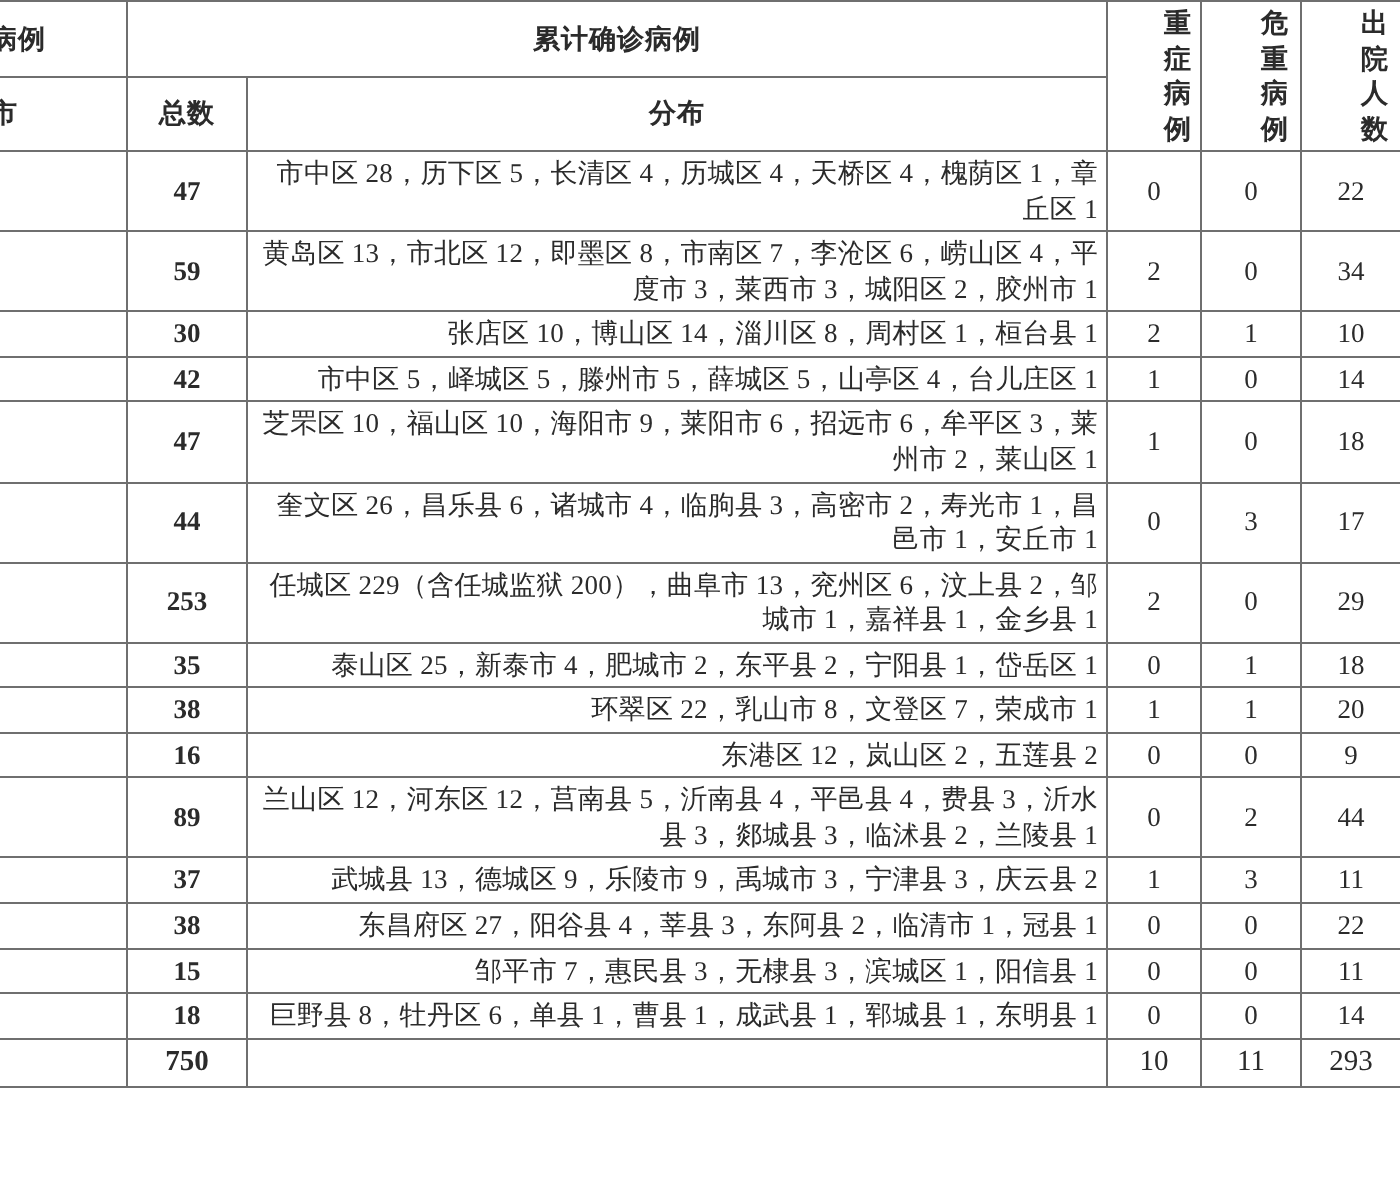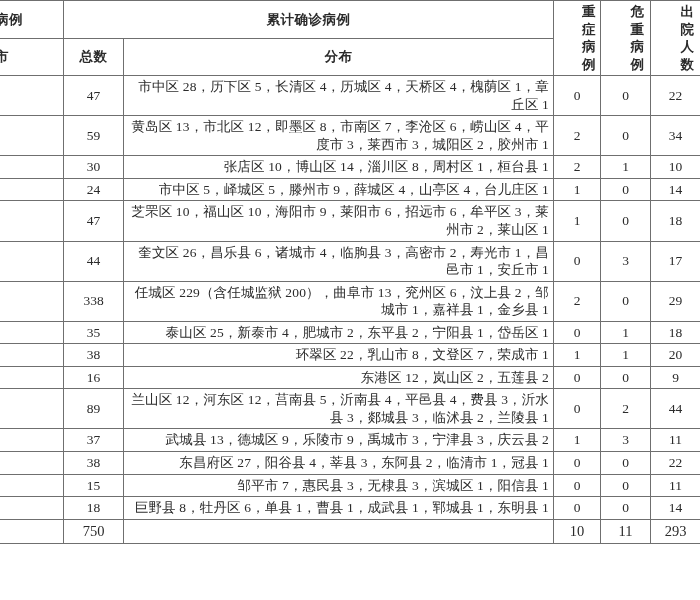--- a/index.html
+++ b/index.html
@@ -69,20 +69,21 @@
     white-space: nowrap;
     overflow: hidden;
   }
   td.num {
     text-align: center;
     font-size: 14px;
   }
   td.total {
     text-align: center;
     font-size: 14.5px;
+    font-weight: bold;
   }
   td.dist {
     text-align: right;
     padding-left: 6px;
     padding-right: 2px;
     font-size: 13.5px;
     letter-spacing: 0.15px;
     word-break: break-all;
   }
   tr.total-row td { font-size: 14.5px; }
@@ -145,22 +146,22 @@
       <tr>
         <td class="city"></td>
         <td class="total">30</td>
         <td class="dist">张店区 10，博山区 14，淄川区 8，周村区 1，桓台县 1</td>
         <td class="num">2</td>
         <td class="num">1</td>
         <td class="num">10</td>
       </tr>
       <tr>
         <td class="city"></td>
-        <td class="total">24</td>
-        <td class="dist">市中区 5，峄城区 5，滕州市 9，薛城区 4，山亭区 4，台儿庄区 1</td>
+        <td class="total">42</td>
+        <td class="dist">市中区 5，峄城区 5，滕州市 5，薛城区 5，山亭区 4，台儿庄区 1</td>
         <td class="num">1</td>
         <td class="num">0</td>
         <td class="num">14</td>
       </tr>
       <tr>
         <td class="city"></td>
         <td class="total">47</td>
         <td class="dist">芝罘区 10，福山区 10，海阳市 9，莱阳市 6，招远市 6，牟平区 3，莱州市 2，莱山区 1</td>
         <td class="num">1</td>
         <td class="num">0</td>
@@ -169,21 +170,21 @@
       <tr>
         <td class="city"></td>
         <td class="total">44</td>
         <td class="dist">奎文区 26，昌乐县 6，诸城市 4，临朐县 3，高密市 2，寿光市 1，昌邑市 1，安丘市 1</td>
         <td class="num">0</td>
         <td class="num">3</td>
         <td class="num">17</td>
       </tr>
       <tr>
         <td class="city"></td>
-        <td class="total">338</td>
+        <td class="total">253</td>
         <td class="dist">任城区 229（含任城监狱 200），曲阜市 13，兖州区 6，汶上县 2，邹城市 1，嘉祥县 1，金乡县 1</td>
         <td class="num">2</td>
         <td class="num">0</td>
         <td class="num">29</td>
       </tr>
       <tr>
         <td class="city">区 1</td>
         <td class="total">35</td>
         <td class="dist">泰山区 25，新泰市 4，肥城市 2，东平县 2，宁阳县 1，岱岳区 1</td>
         <td class="num">0</td>

